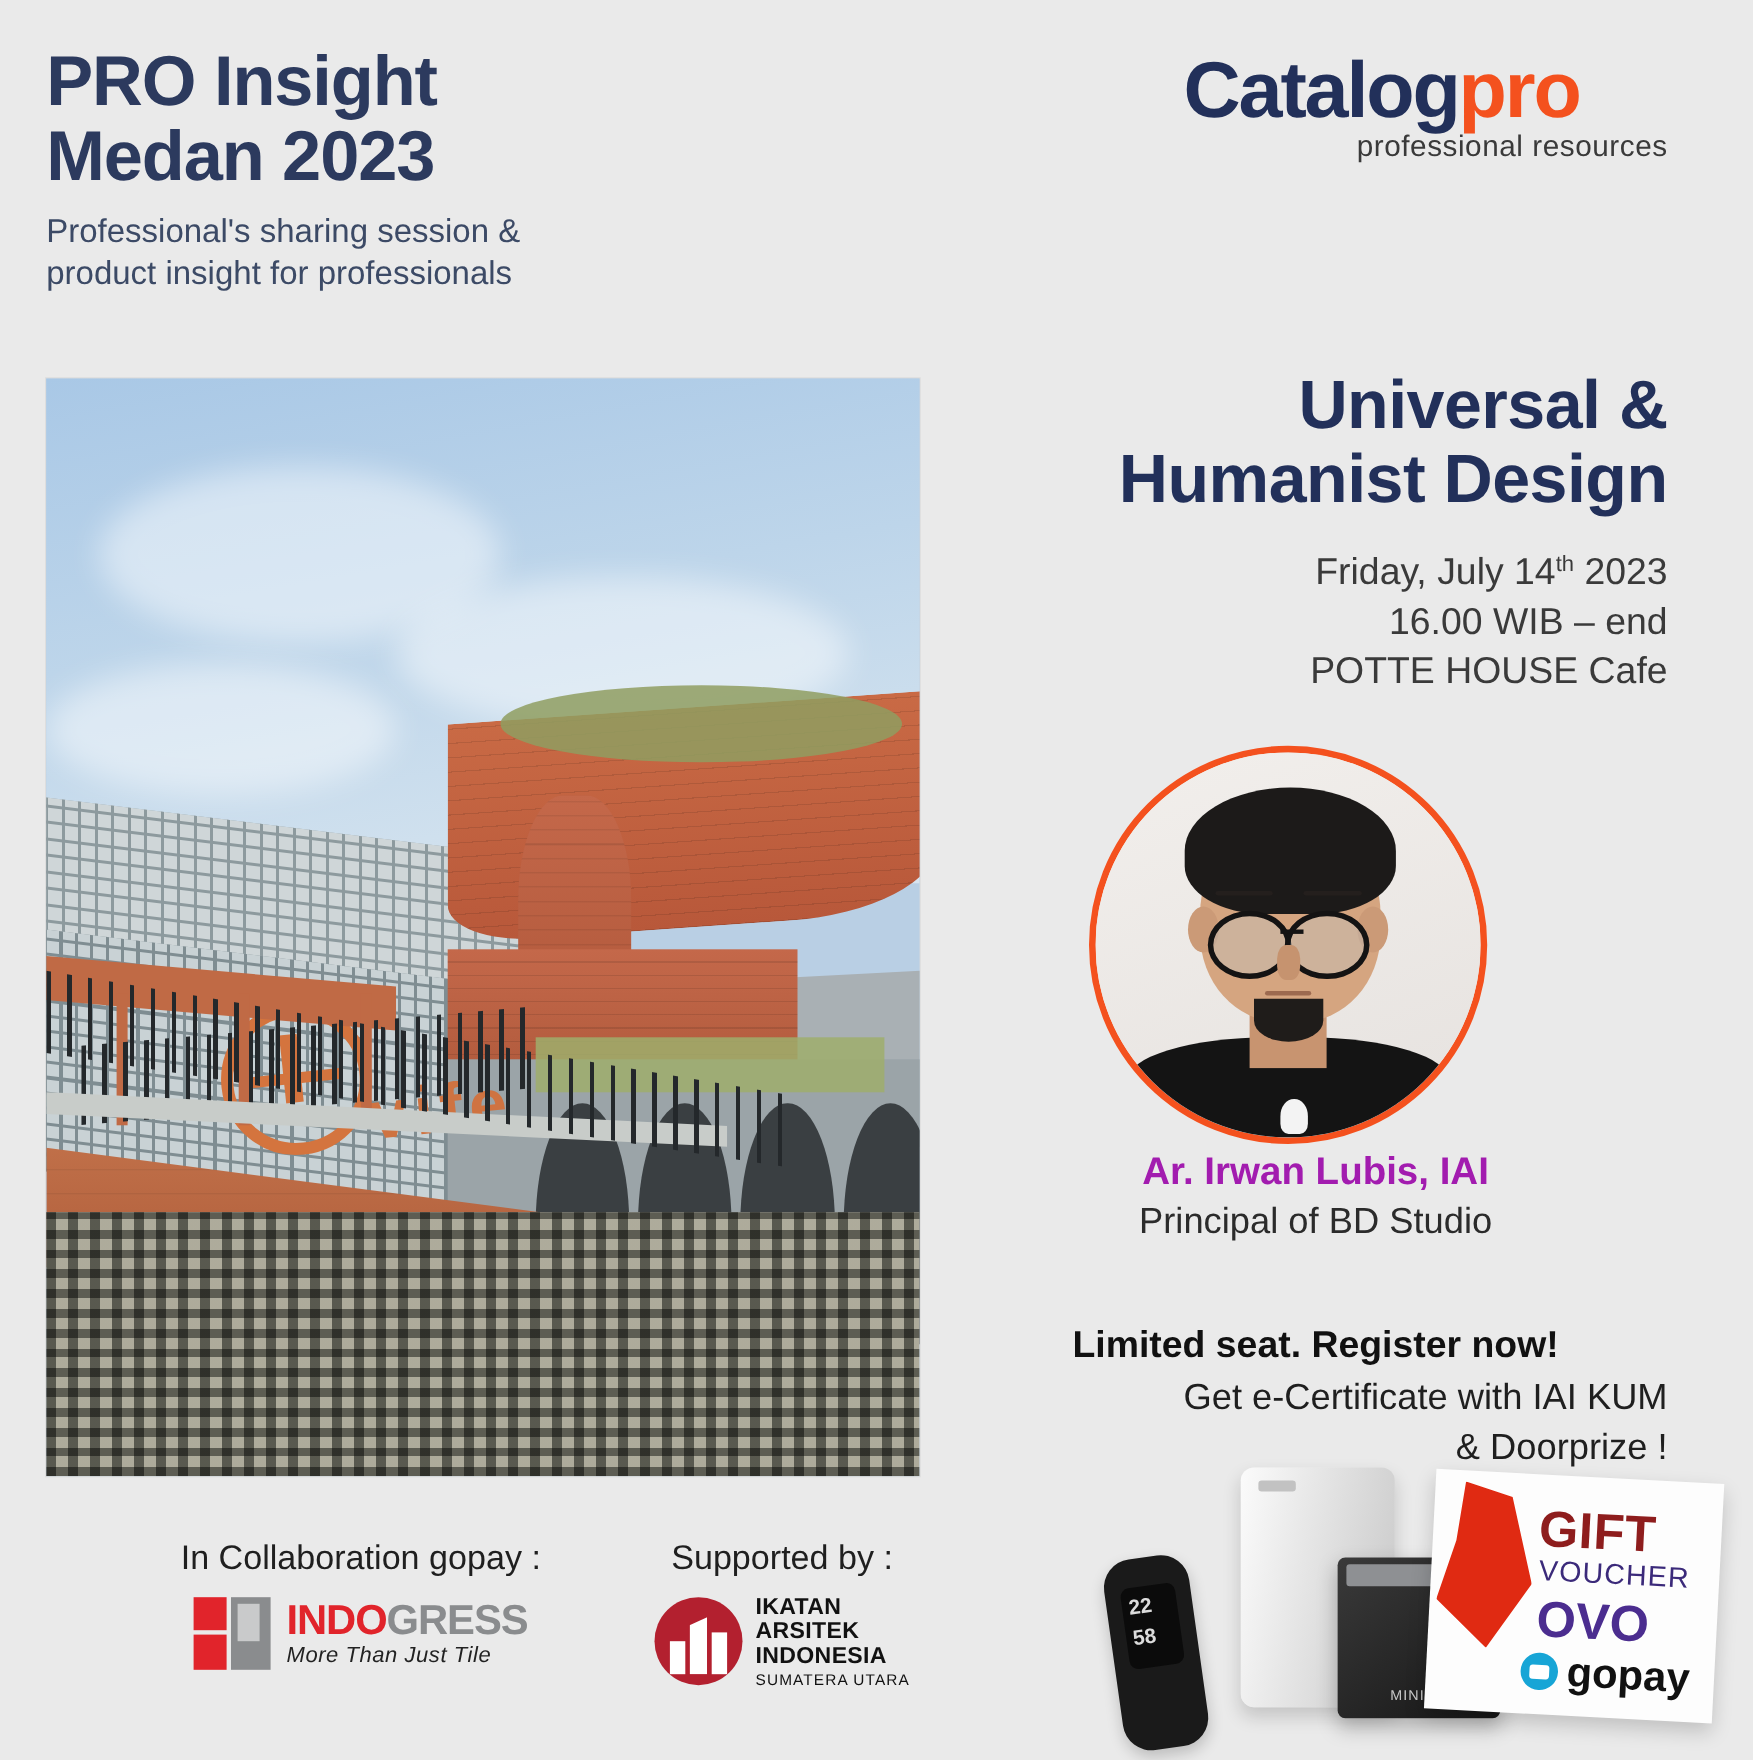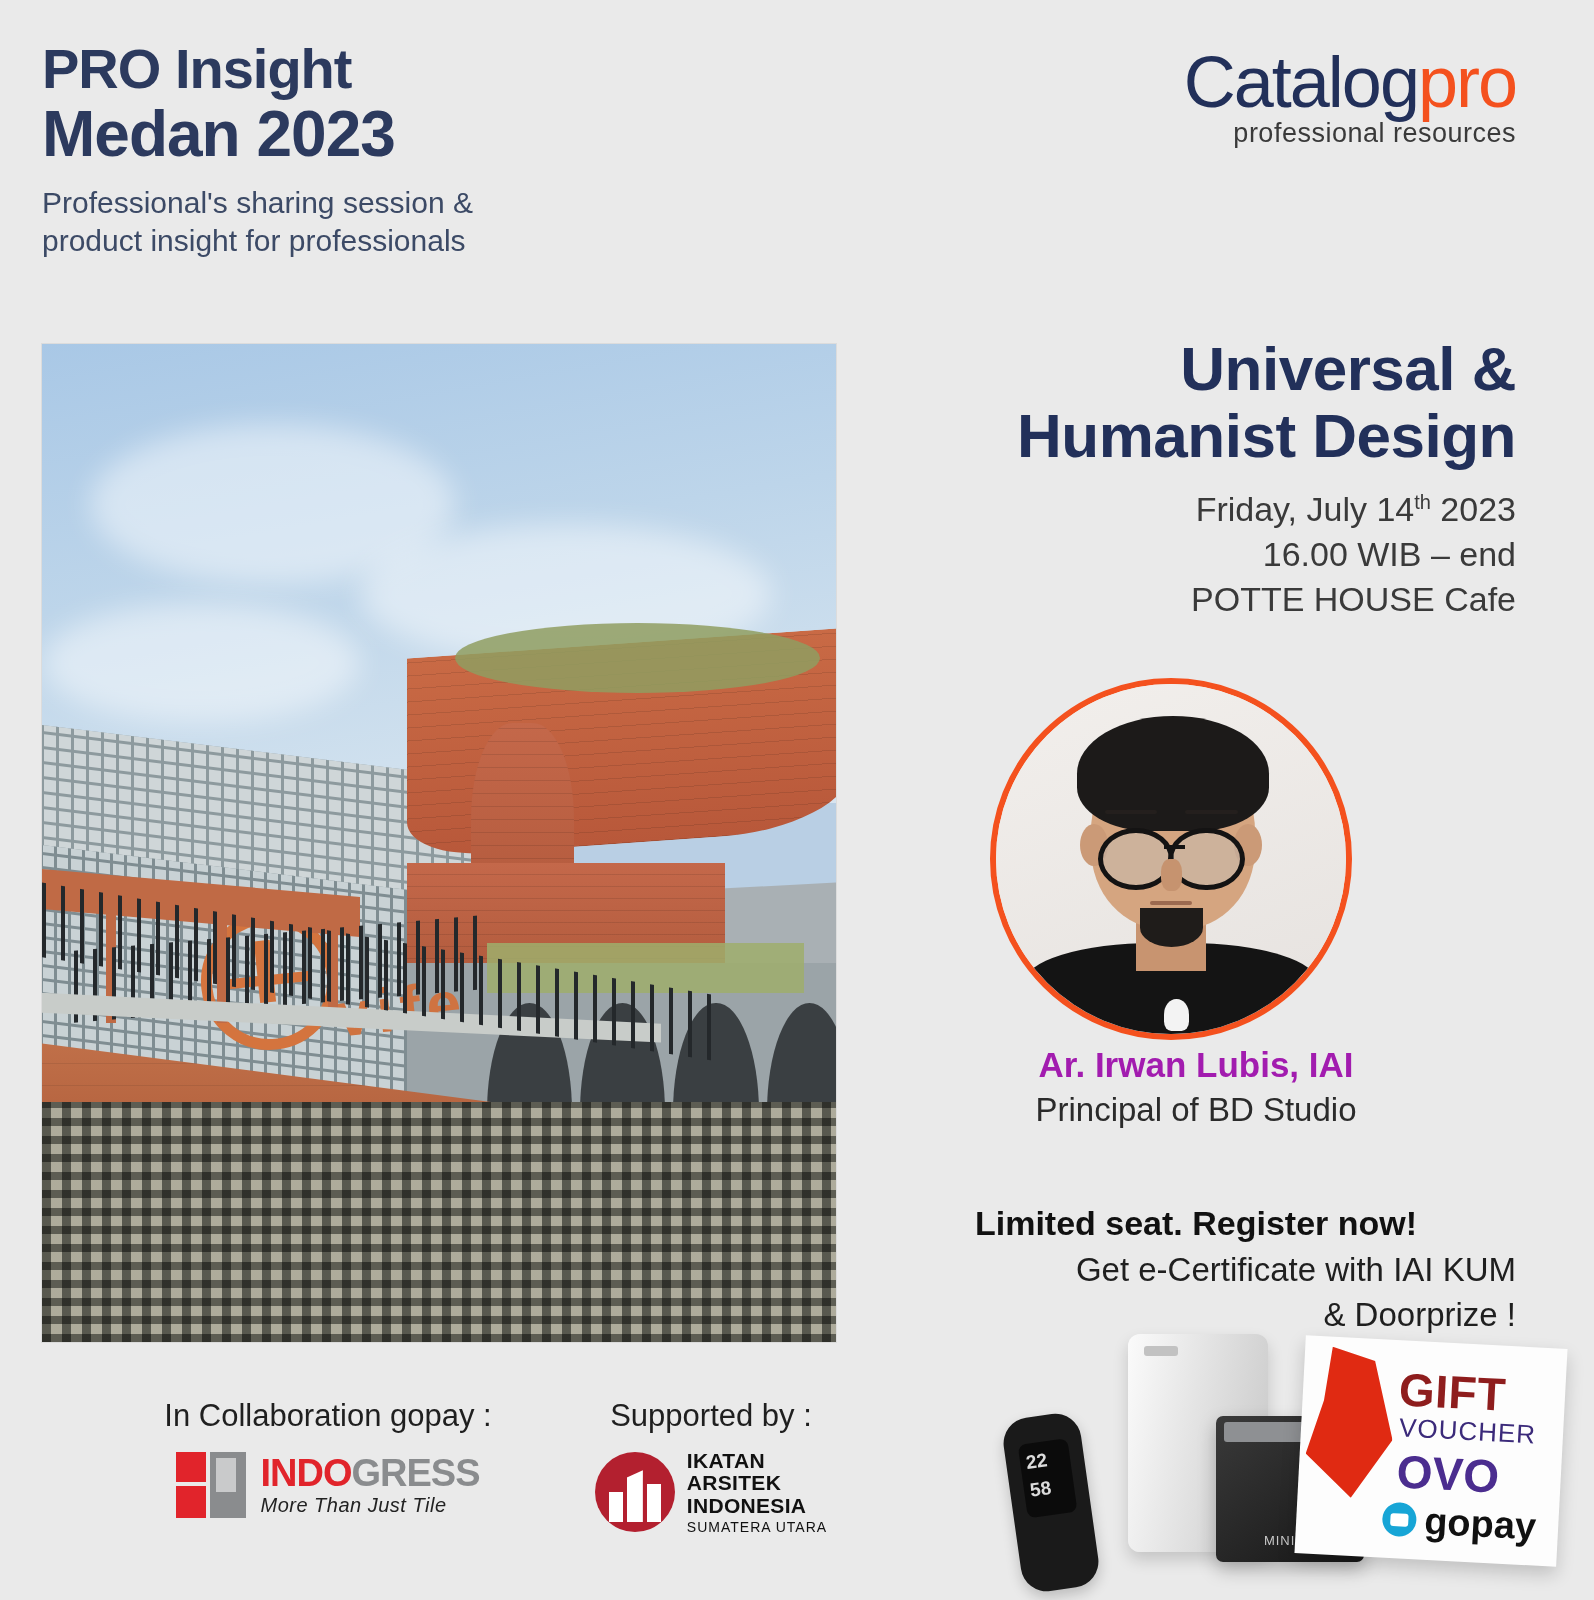--- a/index.html
+++ b/index.html
@@ -7,27 +7,27 @@
     width:1594px;height:1600px;
     background:#eaeaea;
     font-family:"Liberation Sans", sans-serif;
     position:relative;overflow:hidden;
     color:#2c3a5e;
   }
   .poster{position:absolute;inset:0;}
 
   
   .title-block{position:absolute;left:42px;top:42px;width:660px;}
-  .t1{font-size:56px;font-weight:bold;line-height:0.98;color:#2c3a5e;letter-spacing:-1px;}
+  .t1{font-size:64px;font-weight:bold;line-height:0.98;color:#2c3a5e;letter-spacing:-1px;}
   .t2{font-size:64px;font-weight:bold;line-height:1.05;color:#2c3a5e;letter-spacing:-1px;margin-top:4px;}
   .tsub{margin-top:16px;font-size:30px;line-height:1.28;color:#3c4a66;font-weight:300;}
 
   
   .brand{position:absolute;right:78px;top:48px;text-align:right;width:520px;}
-  .brandrow{font-size:72px;font-weight:normal;line-height:0.95;letter-spacing:-2px;}
+  .brandrow{font-size:72px;font-weight:bold;line-height:0.95;letter-spacing:-2px;text-align:center;}
   .bl{color:#22305a;}
   .bo{color:#f4511e;}
   .brandsub{font-size:27px;color:#3a3a3a;font-weight:300;letter-spacing:0.5px;margin-top:2px;}
   .gplay{
     display:inline-flex;align-items:center;gap:12px;
     background:#000;border-radius:10px;padding:8px 18px 8px 14px;margin-top:20px;
   }
   .gp-tri{width:0;height:0;position:relative;}
   .gp-svg{display:block;}
   .gp-txt{text-align:left;color:#fff;line-height:1;}
@@ -123,21 +123,21 @@
     position:absolute;left:4%;top:56%;width:52%;height:12%;
     background:repeating-linear-gradient(90deg,#24282b 0 4px,transparent 4px 19px);
     clip-path:polygon(0 40%,100% 10%,100% 72%,0 100%);
   }
   .ph-colband{position:absolute;left:0;top:54%;width:40%;height:4%;background:#c06a45;transform:skewY(5deg);}
   .ph-colum{position:absolute;top:56%;width:10px;height:12%;background:#c06a45;}
 
   
   .event{position:absolute;right:78px;top:336px;width:640px;text-align:right;}
   .ev-title{font-size:62px;font-weight:bold;line-height:1.08;color:#22305a;letter-spacing:-0.5px;}
-  .ev-meta{margin-top:17px;font-size:34px;line-height:1.33;color:#3a3a3a;font-weight:300;}
+  .ev-meta{margin-top:28px;font-size:34px;line-height:1.33;color:#3a3a3a;font-weight:300;}
   .ev-meta sup{font-size:20px;}
 
   
   .spk-photo{
     position:absolute;left:990px;top:678px;width:350px;height:350px;border-radius:50%;
     border:6px solid #f4511e;overflow:hidden;background:#efece9;
   }
   .spk-bg{position:absolute;inset:0;background:linear-gradient(160deg,#f2efec,#e6e2df);}
   .spk-hair{position:absolute;left:23%;top:9%;width:55%;height:33%;background:#1c1a19;border-radius:50% 50% 38% 38%;}
   .spk-face{position:absolute;left:27%;top:18%;width:47%;height:52%;background:#d5a580;border-radius:46% 46% 44% 44%;}

